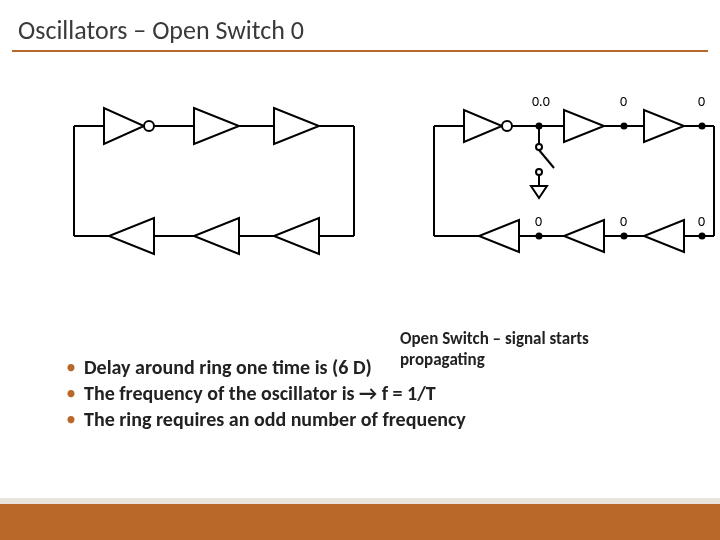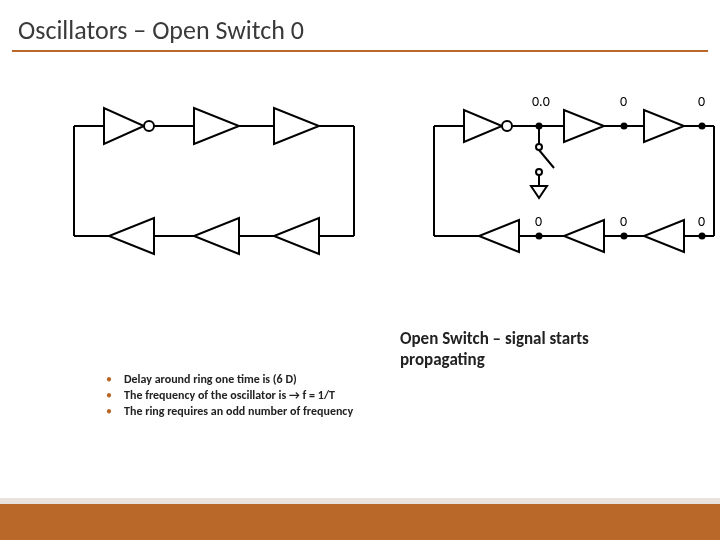--- a/index.html
+++ b/index.html
@@ -1,21 +1,21 @@
 <!DOCTYPE html>
 <html><head>
 <meta charset="utf-8">
 <style>
   html,body{margin:0;padding:0;width:720px;height:540px;background:#fff;font-family:"Calibri","Segoe UI",Arial,sans-serif;color:#222;}
   .slide{position:relative;width:672px;height:540px;}
   .title{position:absolute;left:18px;top:14px;font-size:26px;color:#3a3a3a;}
   .title-rule{position:absolute;left:12px;top:50px;width:696px;height:0;border-bottom:2px solid #b9682a;}
   .diagrams{position:absolute;left:4px;top:86px;width:720px;height:190px;margin-left:20px;}
   .caption{position:absolute;left:400px;top:300px;font-size:17px;font-weight:600;margin-top:28px;}
-  .bullets{position:absolute;left:66px;top:370px;font-size:12px;font-weight:600;margin-left:40px;}
+  .bullets{position:absolute;left:66px;top:353px;font-size:20px;font-weight:600;}
   .bullets .row{margin:2px 0;}
   .bull{display:inline-block;width:18px;color:#b9682a;font-weight:400;}
   .footer{position:absolute;left:0;bottom:0;width:720px;height:36px;background:#b9682a;}
   .footer-top{position:absolute;left:0;bottom:36px;width:720px;height:6px;background:#e8e3dc;}
 </style>
 </head>
 <body>
 
 <div class="slide">
 

